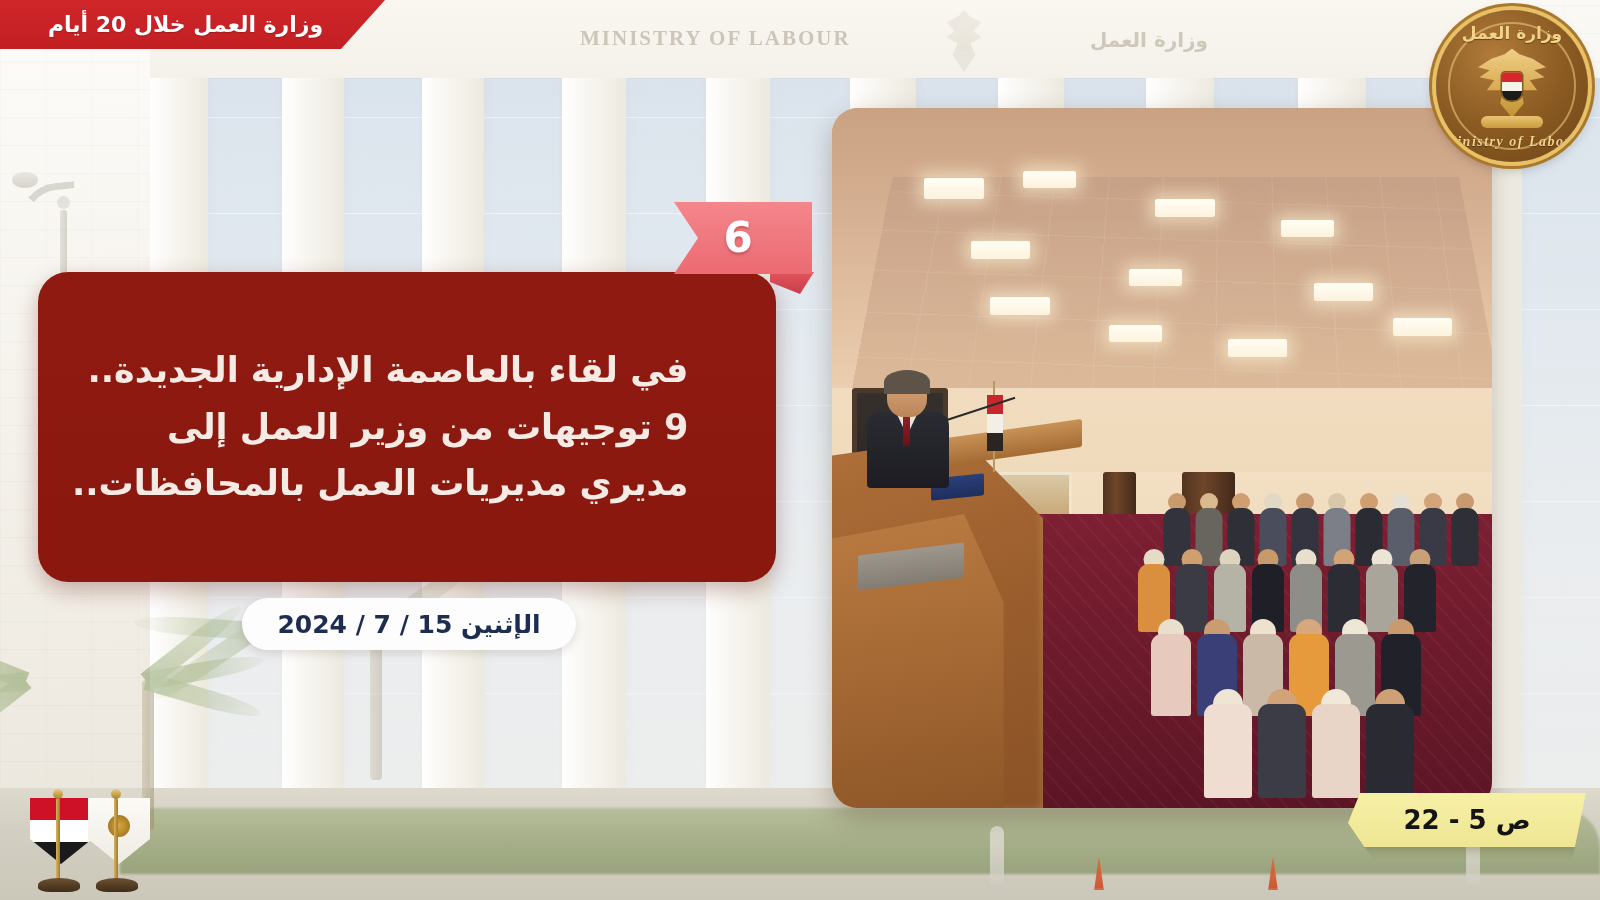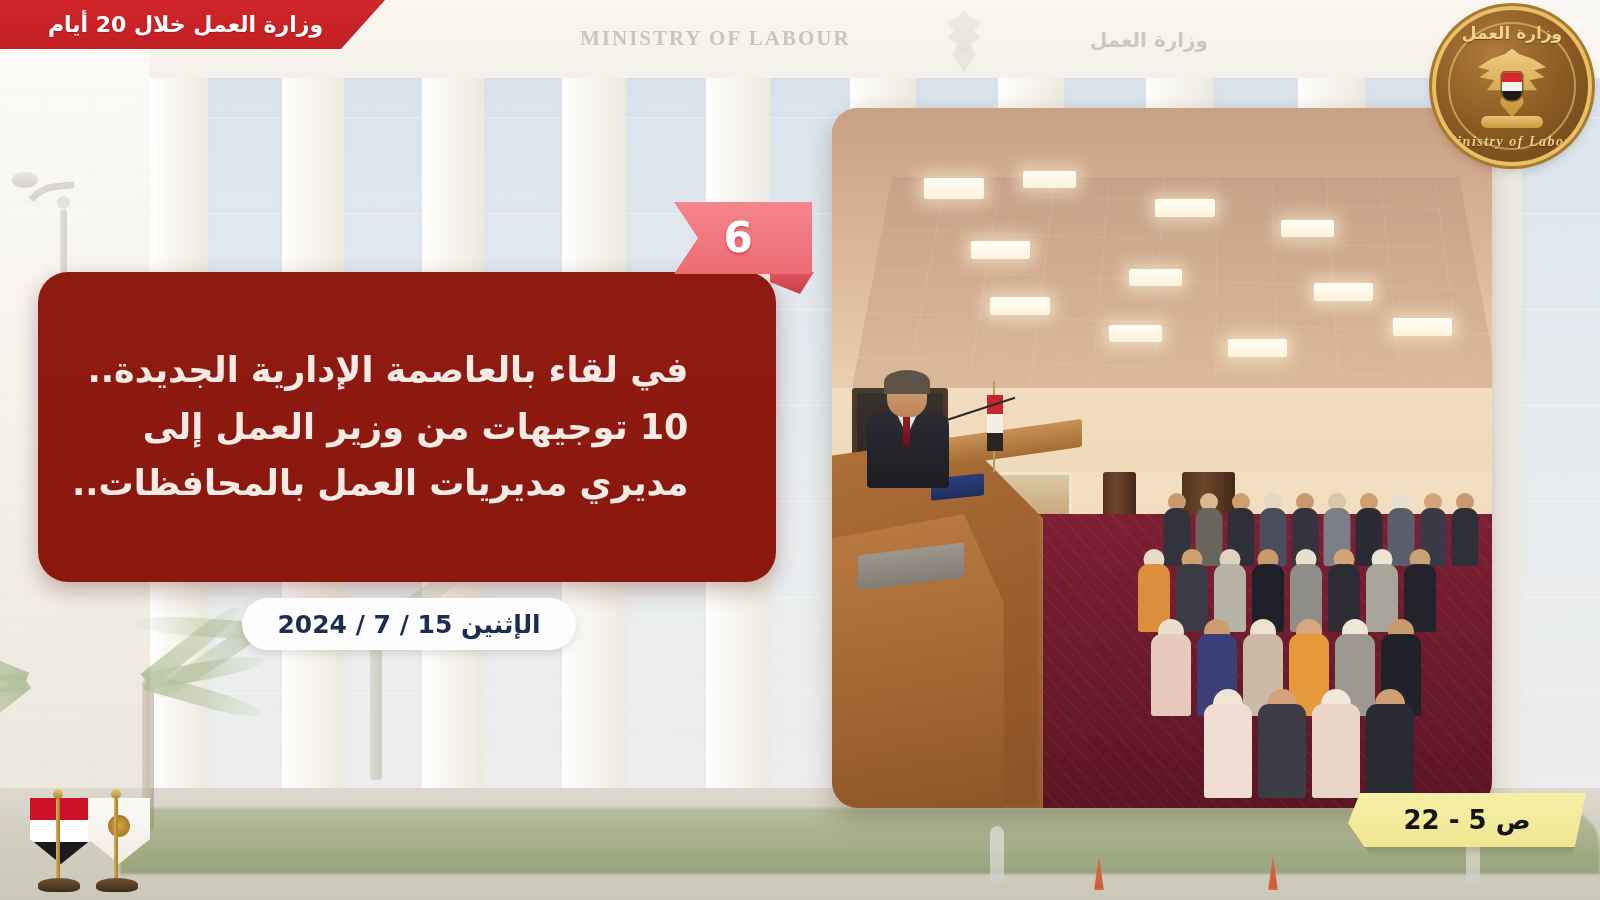--- a/index.html
+++ b/index.html
@@ -485,21 +485,21 @@
 
 <div class="ribbon-wrap">
   <div class="ribbon-tail"></div>
   <div class="ribbon">
     <span>6</span>
   </div>
 </div>
 
 <div class="card">
   <div class="card-text">في لقاء بالعاصمة الإدارية الجديدة..
-10 توجيهات من وزير العمل إلى
+9 توجيهات من وزير العمل إلى
 مديري مديريات العمل بالمحافظات..</div>
 </div>
 
 <div class="datepill">
   <span>الإثنين 15 / 7 / 2024</span>
 </div>
 
 <div class="pagebadge">
   <span>ص 5 - 22</span>
 </div>

